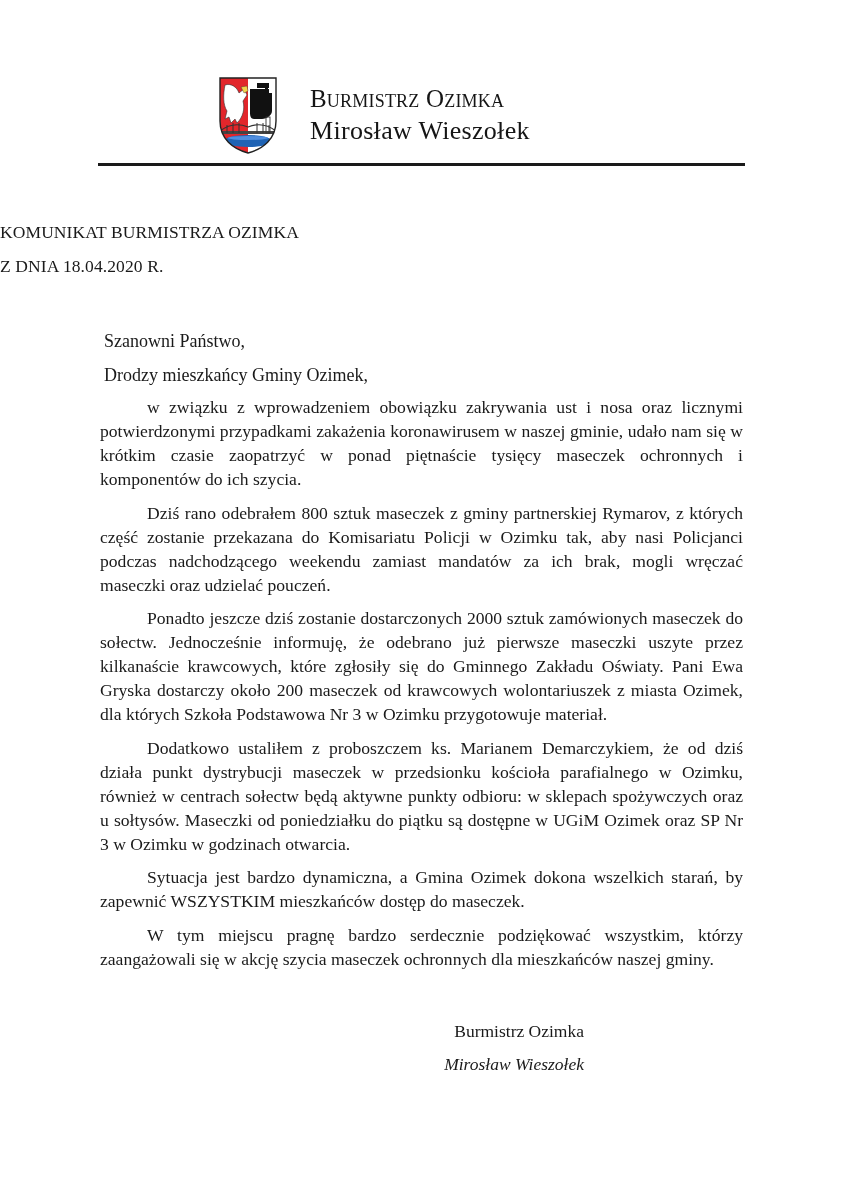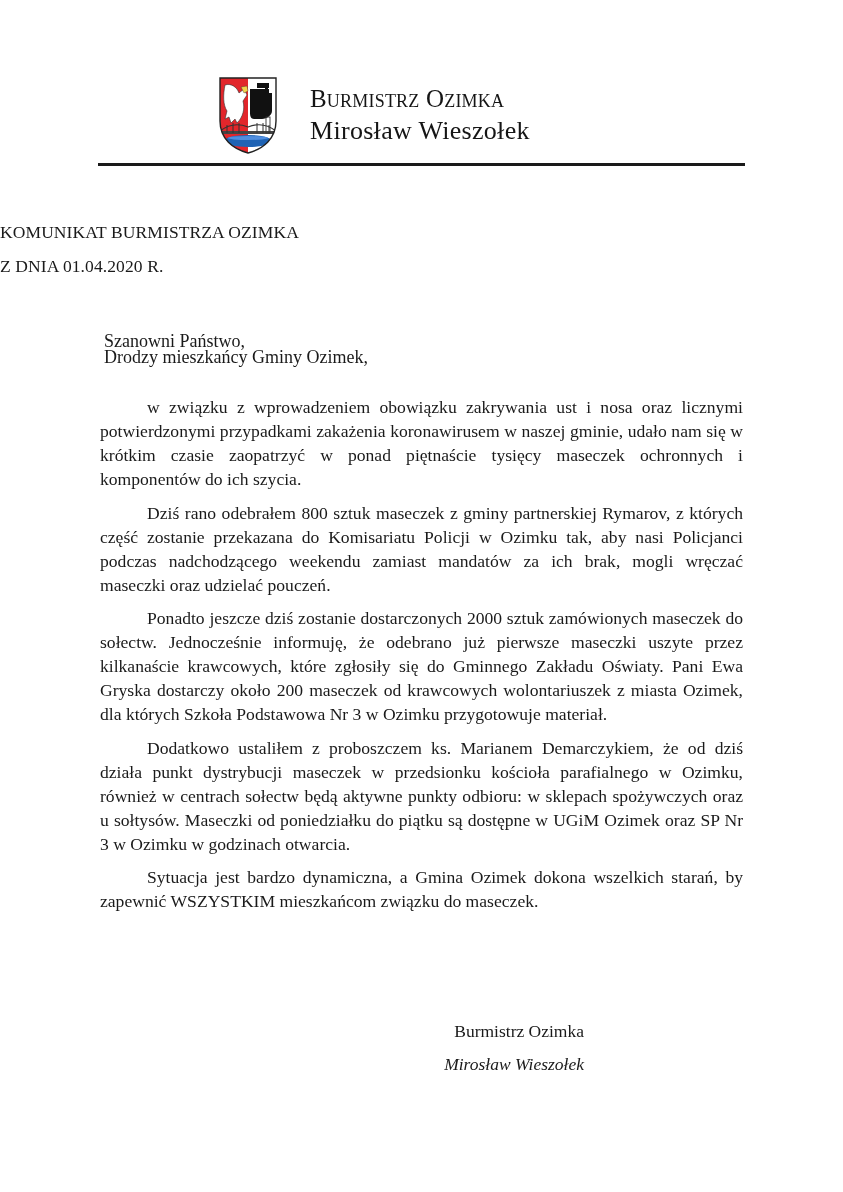--- a/index.html
+++ b/index.html
@@ -70,21 +70,21 @@
     .doc-title.t1 { top: 222px; }
     .doc-title.t2 { top: 256px; }
 
     .salutation {
       position: absolute;
       left: 100px;
       font-size: 18px;
       margin: 4px;
     }
     .salutation.s1 { top: 327px; }
-    .salutation.s2 { top: 343px; }
+    .salutation.s2 { top: 361px; }
 
     .body-text {
       position: absolute;
       left: 100px;
       width: 643px;
       top: 395px;
       font-size: 17.6px;
       line-height: 24px;
       text-align: justify;
       hyphens: none;
@@ -150,31 +150,32 @@
   </svg>
 
   <div class="letterhead-text">
     <h1 class="letterhead-title">Burmistrz Ozimka</h1>
     <div class="letterhead-name">Mirosław Wieszołek</div>
   </div>
 
   <div class="header-rule"></div>
 
   <h2 class="doc-title t1">KOMUNIKAT BURMISTRZA OZIMKA</h2>
-  <div class="doc-title t2">Z DNIA 01.04.2020 R.</div>
+  <div class="doc-title t2">Z DNIA 18.04.2020 R.</div>
 
   <p class="salutation s1">Szanowni Państwo,</p>
   <p class="salutation s2">Drodzy mieszkańcy Gminy Ozimek,</p>
 
   <div class="body-text">
     <p>w związku z wprowadzeniem obowiązku zakrywania ust i nosa oraz licznymi potwierdzonymi przypadkami zakażenia koronawirusem w naszej gminie, udało nam się w krótkim czasie zaopatrzyć w ponad piętnaście tysięcy maseczek ochronnych i komponentów do ich szycia.</p>
     <p>Dziś rano odebrałem 800 sztuk maseczek z gminy partnerskiej Rymarov, z których część zostanie przekazana do Komisariatu Policji w Ozimku tak, aby nasi Policjanci podczas nadchodzącego weekendu zamiast mandatów za ich brak, mogli wręczać maseczki oraz udzielać pouczeń.</p>
     <p>Ponadto jeszcze dziś zostanie dostarczonych 2000 sztuk zamówionych maseczek do sołectw. Jednocześnie informuję, że odebrano już pierwsze maseczki uszyte przez kilkanaście krawcowych, które zgłosiły się do Gminnego Zakładu Oświaty. Pani Ewa Gryska dostarczy około 200 maseczek od krawcowych wolontariuszek z miasta Ozimek, dla których Szkoła Podstawowa Nr 3 w Ozimku przygotowuje materiał.</p>
     <p>Dodatkowo ustaliłem z proboszczem ks. Marianem Demarczykiem, że od dziś działa punkt dystrybucji maseczek w przedsionku kościoła parafialnego w Ozimku, również w centrach sołectw będą aktywne punkty odbioru: w sklepach spożywczych oraz u sołtysów. Maseczki od poniedziałku do piątku są dostępne w UGiM Ozimek oraz SP Nr 3 w Ozimku w godzinach otwarcia.</p>
-    <p>Sytuacja jest bardzo dynamiczna, a Gmina Ozimek dokona wszelkich starań, by zapewnić WSZYSTKIM mieszkańcom związku do maseczek.</p>
+    <p>Sytuacja jest bardzo dynamiczna, a Gmina Ozimek dokona wszelkich starań, by zapewnić WSZYSTKIM mieszkańców dostęp do maseczek.</p>
+    <p>W tym miejscu pragnę bardzo serdecznie podziękować wszystkim, którzy zaangażowali się w akcję szycia maseczek ochronnych dla mieszkańców naszej gminy.</p>
   </div>
 
   <div class="signature">
     <p class="role">Burmistrz Ozimka</p>
     <p class="name">Mirosław Wieszołek</p>
   </div>
 
 </div>
 
 </body></html>

